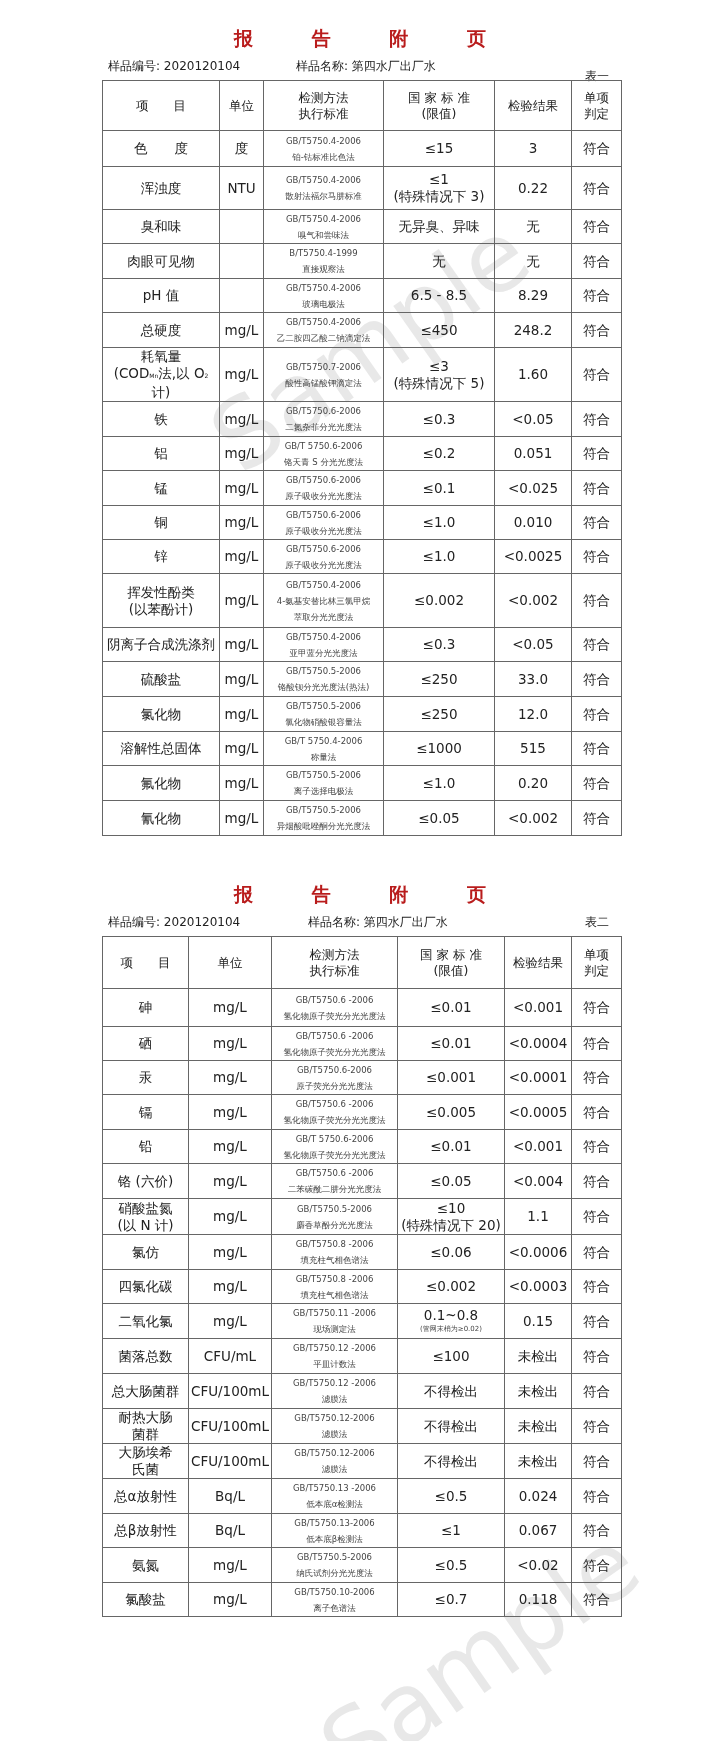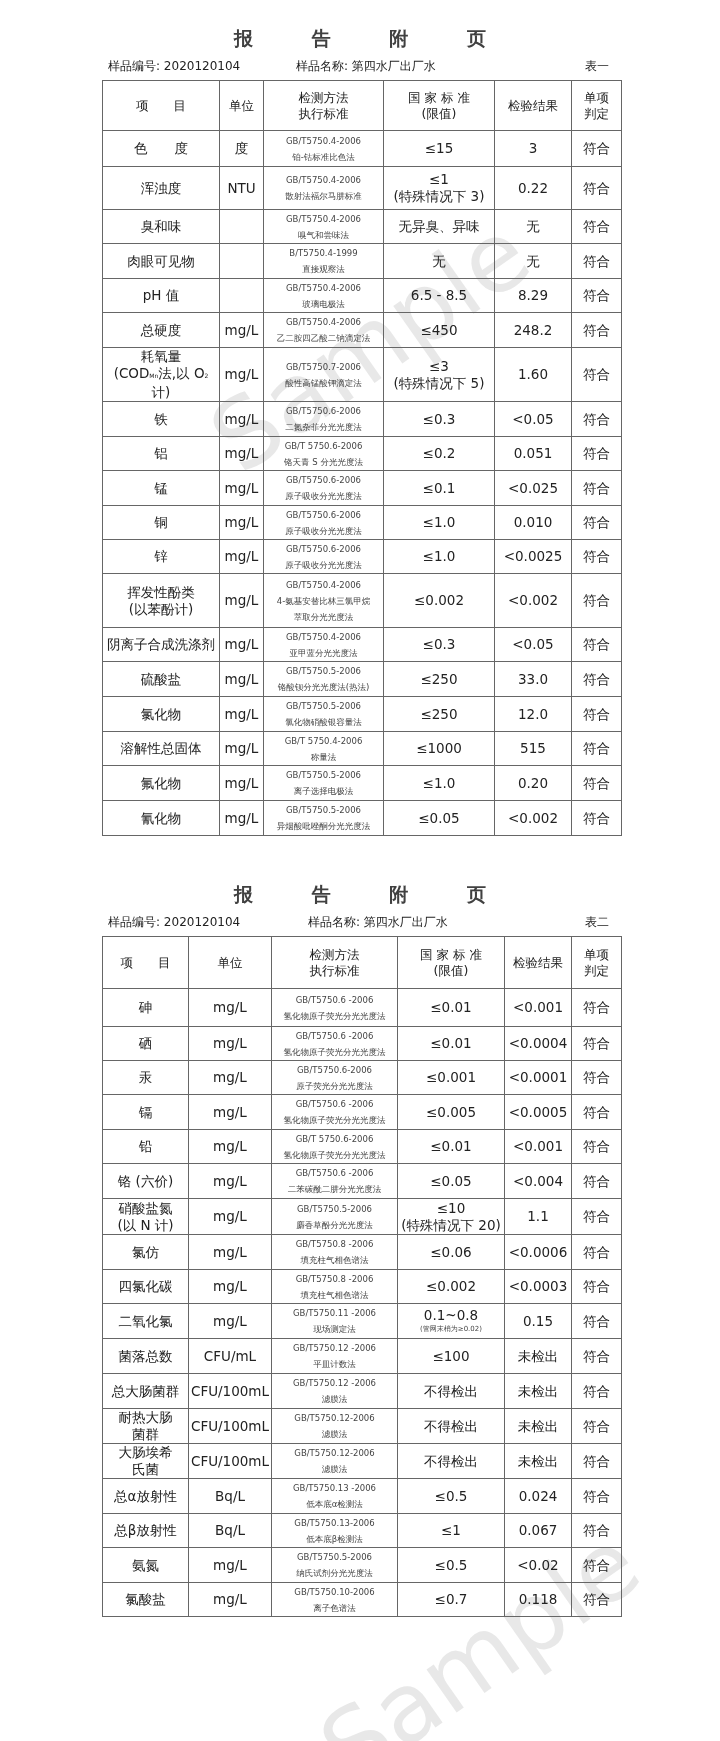--- a/index.html
+++ b/index.html
@@ -3,21 +3,21 @@
 <meta charset="utf-8">
 <style>
   html, body { margin: 0; padding: 0; background: #ffffff; }
   body {
     width: 720px; height: 1741px; position: relative; overflow: hidden;
     font-family: "DejaVu Sans", "Liberation Sans", sans-serif; color: #1f1f1f;
   }
   .title {
     position: absolute; left: 0; width: 720px; text-align: center;
     font-size: 19px; font-weight: bold; letter-spacing: 26px; text-indent: 26px;
-    color: #404040;
+    color: #b91c1c;
   }
   .meta { position: absolute; font-size: 12px; color: #222; white-space: nowrap; }
   table.rep {
     position: absolute; left: 102px; width: 519px;
     border-collapse: collapse; table-layout: fixed;
   }
   table.rep td {
     border: 1px solid #666; text-align: center; vertical-align: middle;
     padding: 0; font-size: 13.5px; color: #222; line-height: 17px;
   }
@@ -33,21 +33,21 @@
 </style>
 </head>
 <body>
 
 <div class="wm" style="left:190px; top:290px;">Sample</div>
 <div class="wm" style="left:300px; top:1600px;">Sample</div>
 
 <div class="title" style="top:26px;">报 告 附 页</div>
 <div class="meta" style="left:108px; top:58px;">样品编号: 2020120104</div>
 <div class="meta" style="left:296px; top:58px;">样品名称: 第四水厂出厂水</div>
-<div class="meta" style="left:585px; top:58px;">表一</div>
+<div class="meta" style="left:585px; top:68px;">表一</div>
 
 <table class="rep" style="top:80px;">
   <colgroup>
     <col style="width:117px">
       <col style="width:44px">
       <col style="width:120px">
     <col style="width:111px">
       <col style="width:77px">
       <col style="width:50px">
   </colgroup>

